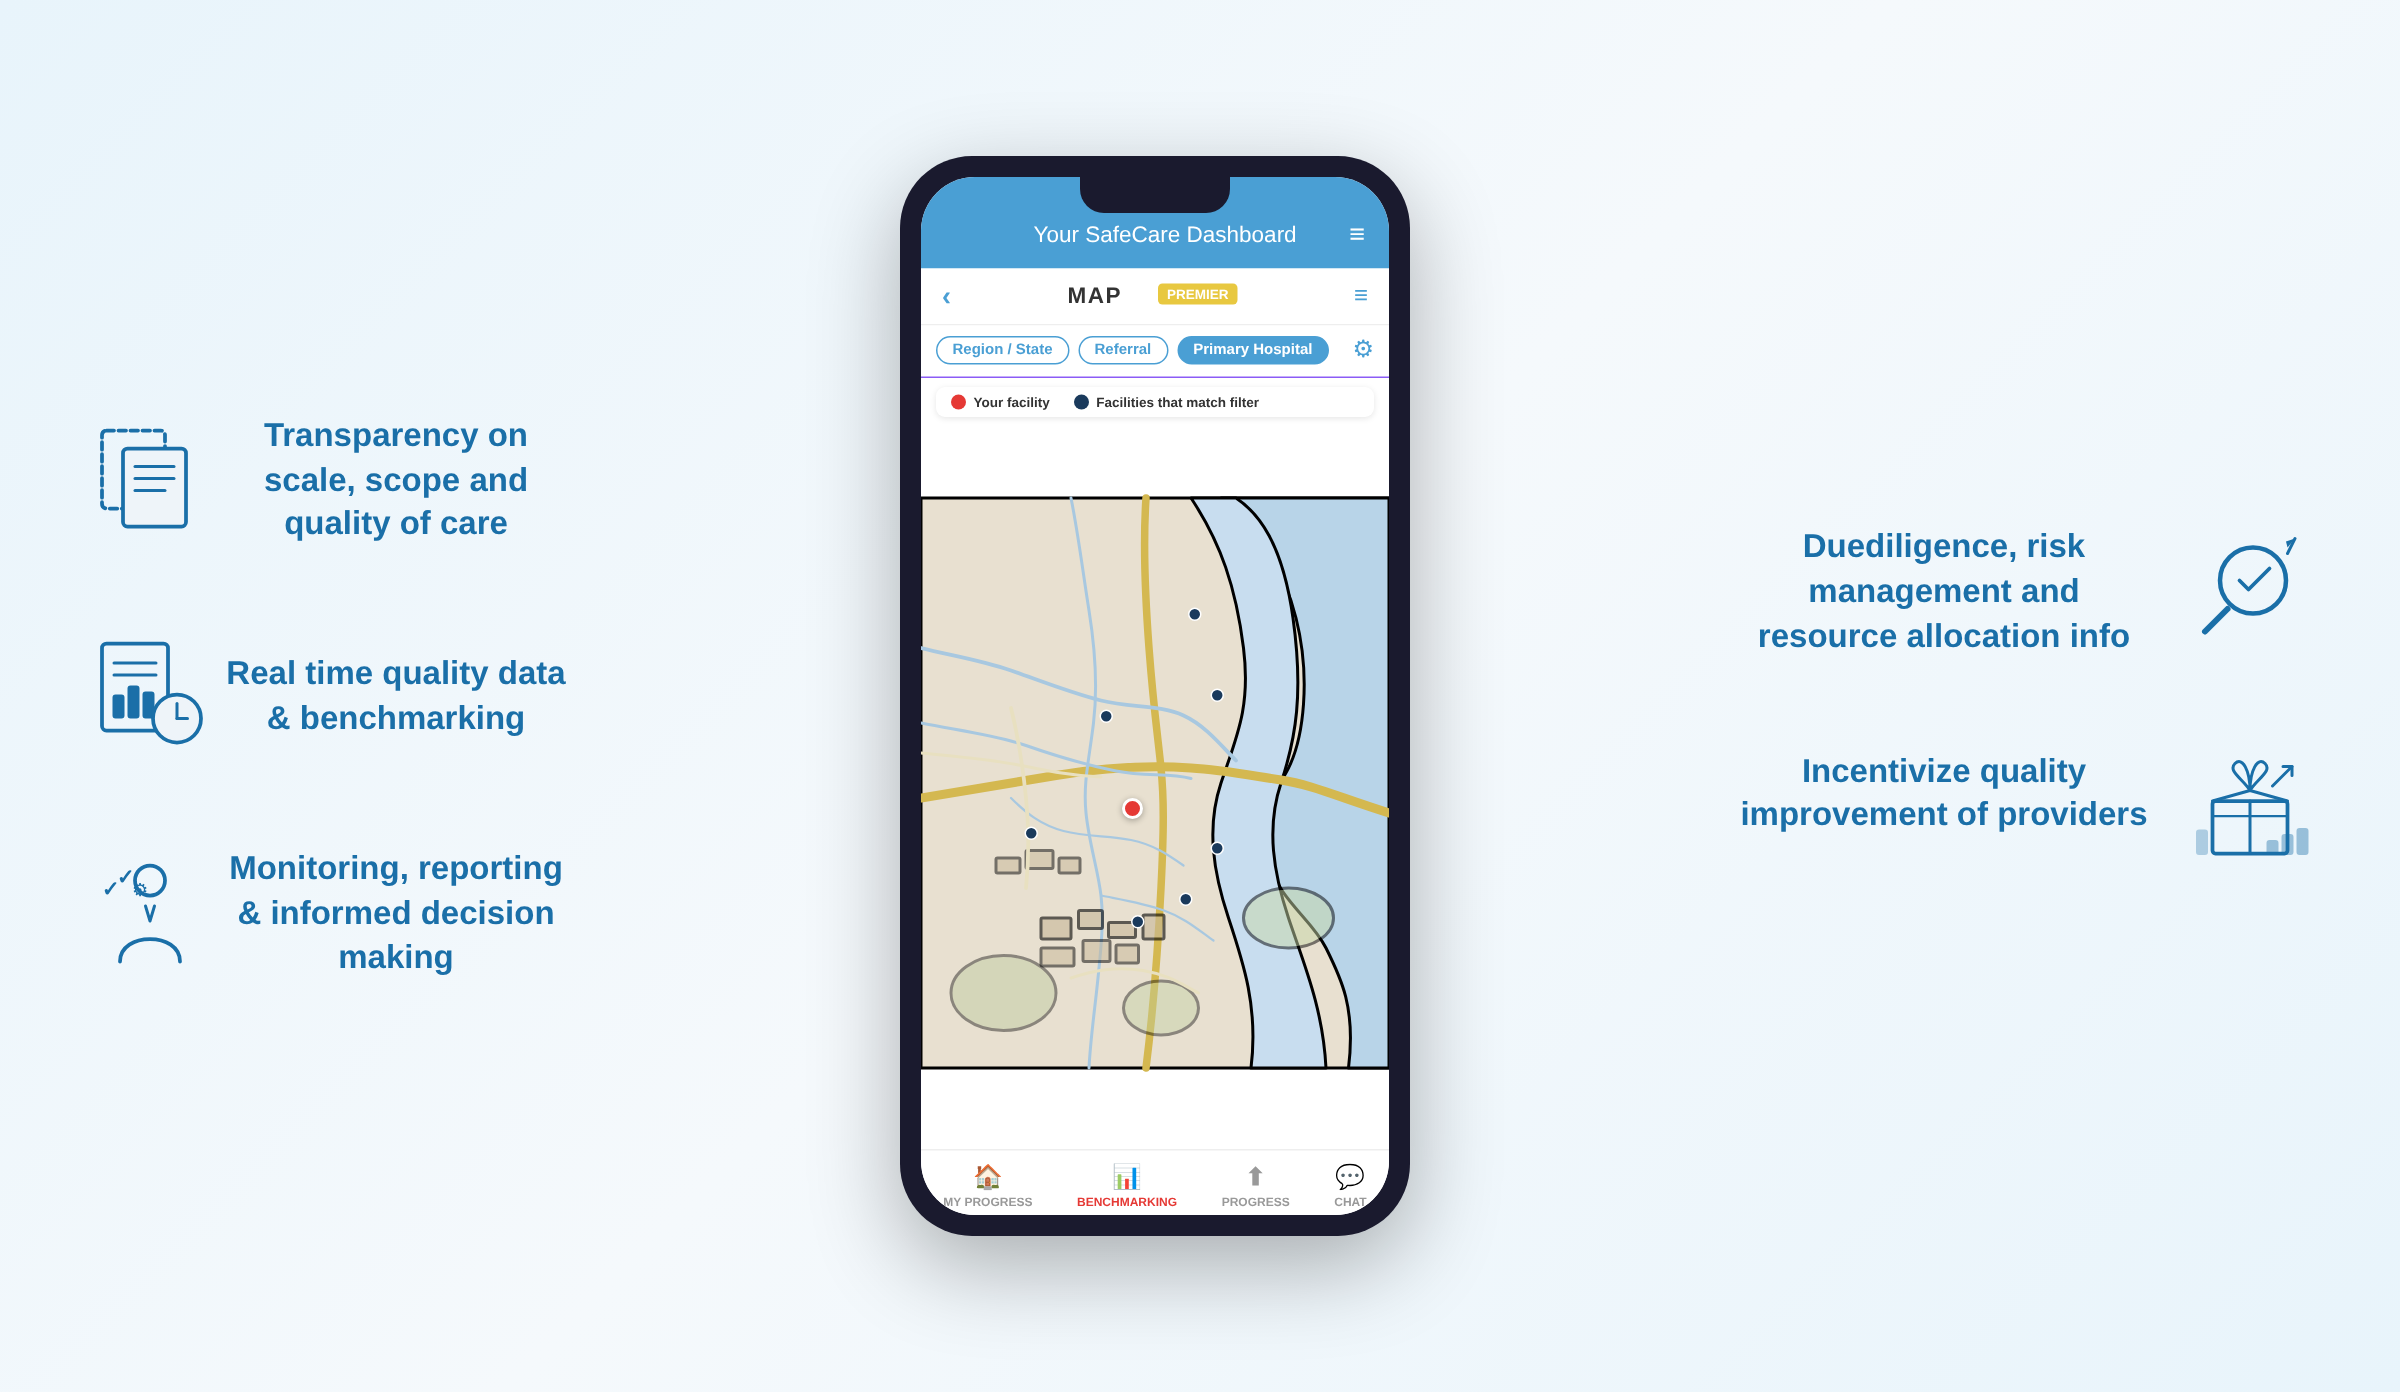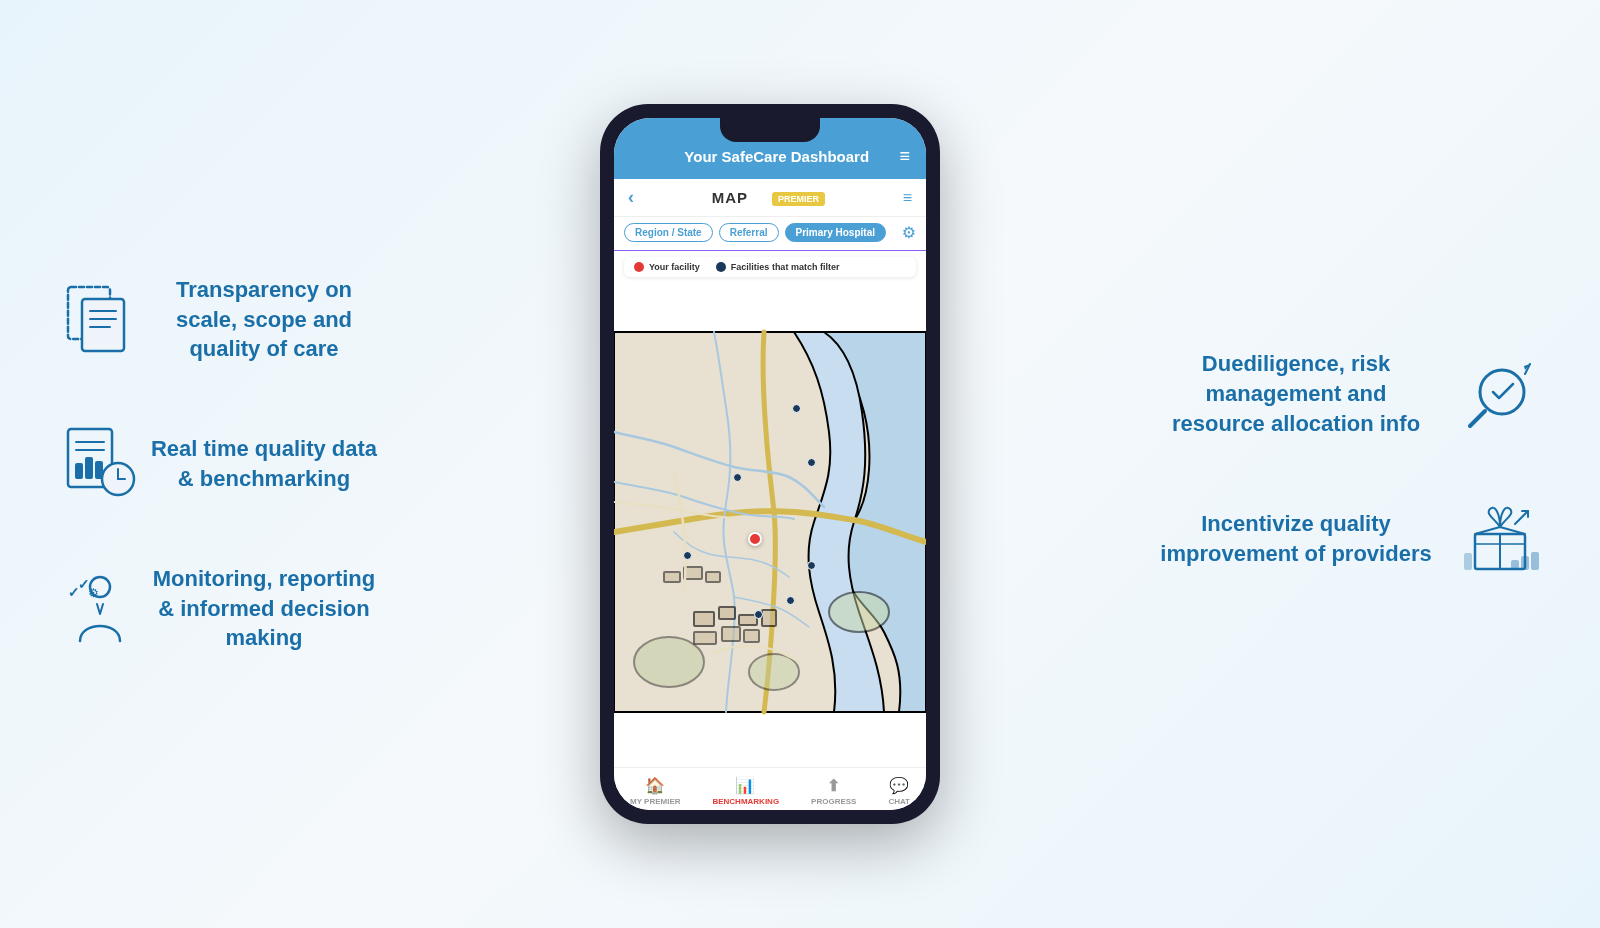--- a/index.html
+++ b/index.html
@@ -59,21 +59,20 @@
 
     
     .right-col {
       display: flex;
       flex-direction: column;
       gap: 60px;
       width: 380px;
     }
     .right-feature-item {
       display: flex;
-      align-items: center;
       gap: 28px;
     }
     .right-feature-text {
       font-size: 22px;
       font-weight: 700;
       color: #1a6fa8;
       line-height: 1.35;
       text-align: center;
       flex: 1;
     }
@@ -124,21 +123,21 @@
     
     .phone-header {
       background: #4a9fd4;
       padding: 28px 16px 12px;
       display: flex;
       align-items: center;
       justify-content: space-between;
     }
     .phone-header-title {
       color: #fff;
-      font-weight: 700;
+      font-weight: 400;
       font-size: 15px;
       flex: 1;
       text-align: center;
     }
     .hamburger-icon {
       color: #fff;
       font-size: 18px;
     }
 
     
@@ -359,21 +358,21 @@
         <div class="phone-screen">
 
           <div class="phone-header">
             <span style="width:24px;"></span>
             <span class="phone-header-title">Your SafeCare Dashboard</span>
             <span class="hamburger-icon">≡</span>
           </div>
 
           <div class="phone-subheader">
             <span class="back-btn">‹</span>
-            <span style="display:flex;align-items:flex-end;gap:20px;">
+            <span style="display:flex;align-items:flex-start;gap:20px;">
               <span class="map-label">MAP</span>
               <span class="premier-badge">PREMIER</span>
             </span>
             <span class="filter-icon">≡</span>
           </div>
 
           <div class="filter-tabs">
             <span class="filter-tab">Region / State</span>
             <span class="filter-tab">Referral</span>
             <span class="filter-tab active">Primary Hospital</span>
@@ -439,21 +438,21 @@
             <div class="map-dot-blue" style="left: 38%; top: 40%;"></div>
             <div class="map-dot-blue" style="left: 22%; top: 56%;"></div>
             <div class="map-dot-blue" style="left: 62%; top: 58%;"></div>
             <div class="map-dot-blue" style="left: 55%; top: 65%;"></div>
             <div class="map-dot-blue" style="left: 45%; top: 68%;"></div>
           </div>
 
           <div class="phone-bottom-nav">
             <div class="nav-item">
               <span class="nav-icon">🏠</span>
-              <span>MY PREMIER</span>
+              <span>MY PROGRESS</span>
             </div>
             <div class="nav-item active">
               <span class="nav-icon">📊</span>
               <span>BENCHMARKING</span>
             </div>
             <div class="nav-item">
               <span class="nav-icon">⬆</span>
               <span>PROGRESS</span>
             </div>
             <div class="nav-item">

